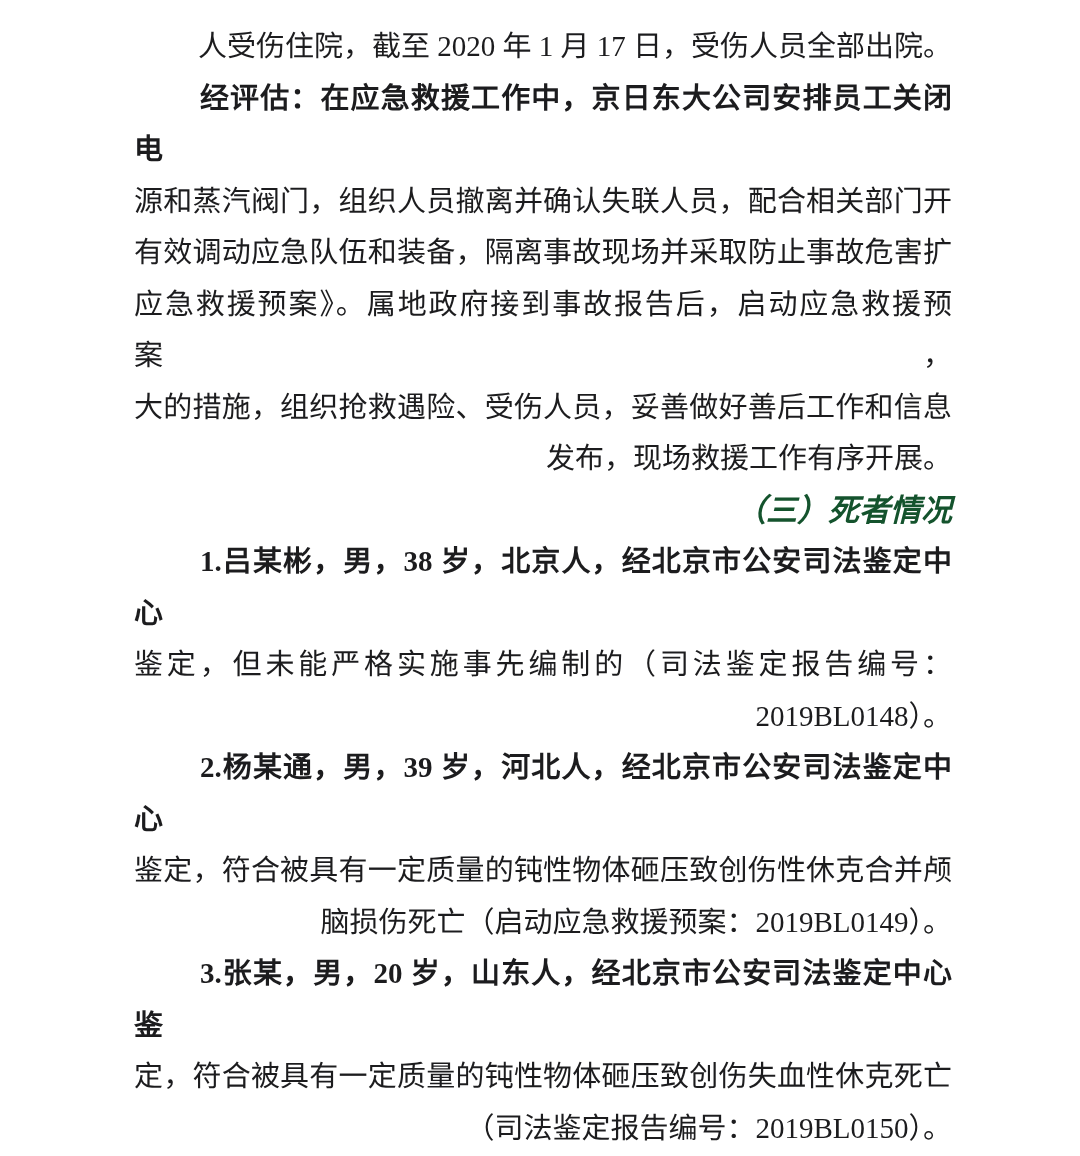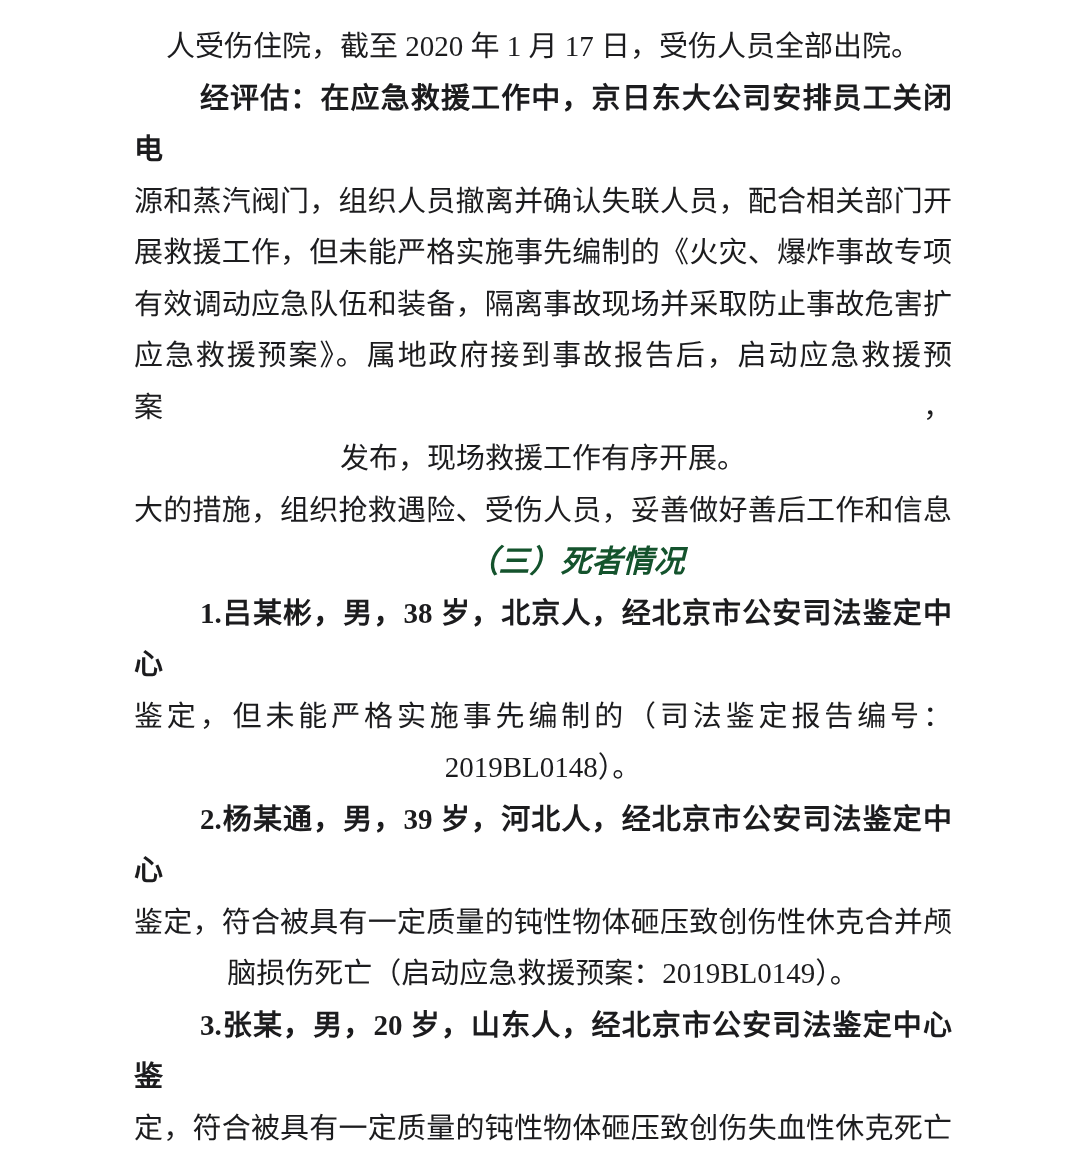--- a/index.html
+++ b/index.html
@@ -23,21 +23,21 @@
   .para {
     margin: 0;
     padding: 0;
   }
   .line {
     font-family: "Liberation Serif", "DejaVu Serif", serif;
     font-size: 29px;
     line-height: 51.5px;
     color: #1c1c1e;
     white-space: pre-wrap;
-    text-align: center;
+    text-align: right;
   }
   
   .line.fill {
     text-align: justify;
     text-align-last: justify;
   }
   
   .para.indent .line:first-child {
     text-indent: 66px;
     font-weight: bold;
@@ -54,25 +54,24 @@
 <body>
 
 <div class="page">
   <div class="doc">
       <div class="para body">
         <div class="line">人受伤住院，截至 2020 年 1 月 17 日，受伤人员全部出院。</div>
       </div>
       <div class="para body indent">
         <div class="line fill">经评估：在应急救援工作中，京日东大公司安排员工关闭电</div>
         <div class="line fill">源和蒸汽阀门，组织人员撤离并确认失联人员，配合相关部门开</div>
-        <div class="line fill">展救援工作，但未能严格实施事先编制的《火灾、爆炸事故专项</div>
         <div class="line fill">有效调动应急队伍和装备，隔离事故现场并采取防止事故危害扩</div>
         <div class="line fill">应急救援预案》。属地政府接到事故报告后，启动应急救援预案，</div>
+        <div class="line fill">大的措施，组织抢救遇险、受伤人员，妥善做好善后工作和信息</div>
         <div class="line">发布，现场救援工作有序开展。</div>
-        <div class="line fill">大的措施，组织抢救遇险、受伤人员，妥善做好善后工作和信息</div>
       </div>
       <div class="para subheading indent">
         <div class="line">（三）死者情况</div>
       </div>
       <div class="para body indent">
         <div class="line fill">1.吕某彬，男，38 岁，北京人，经北京市公安司法鉴定中心</div>
         <div class="line fill">鉴定，但未能严格实施事先编制的（司法鉴定报告编号：</div>
         <div class="line">2019BL0148）。</div>
       </div>
       <div class="para body indent">

